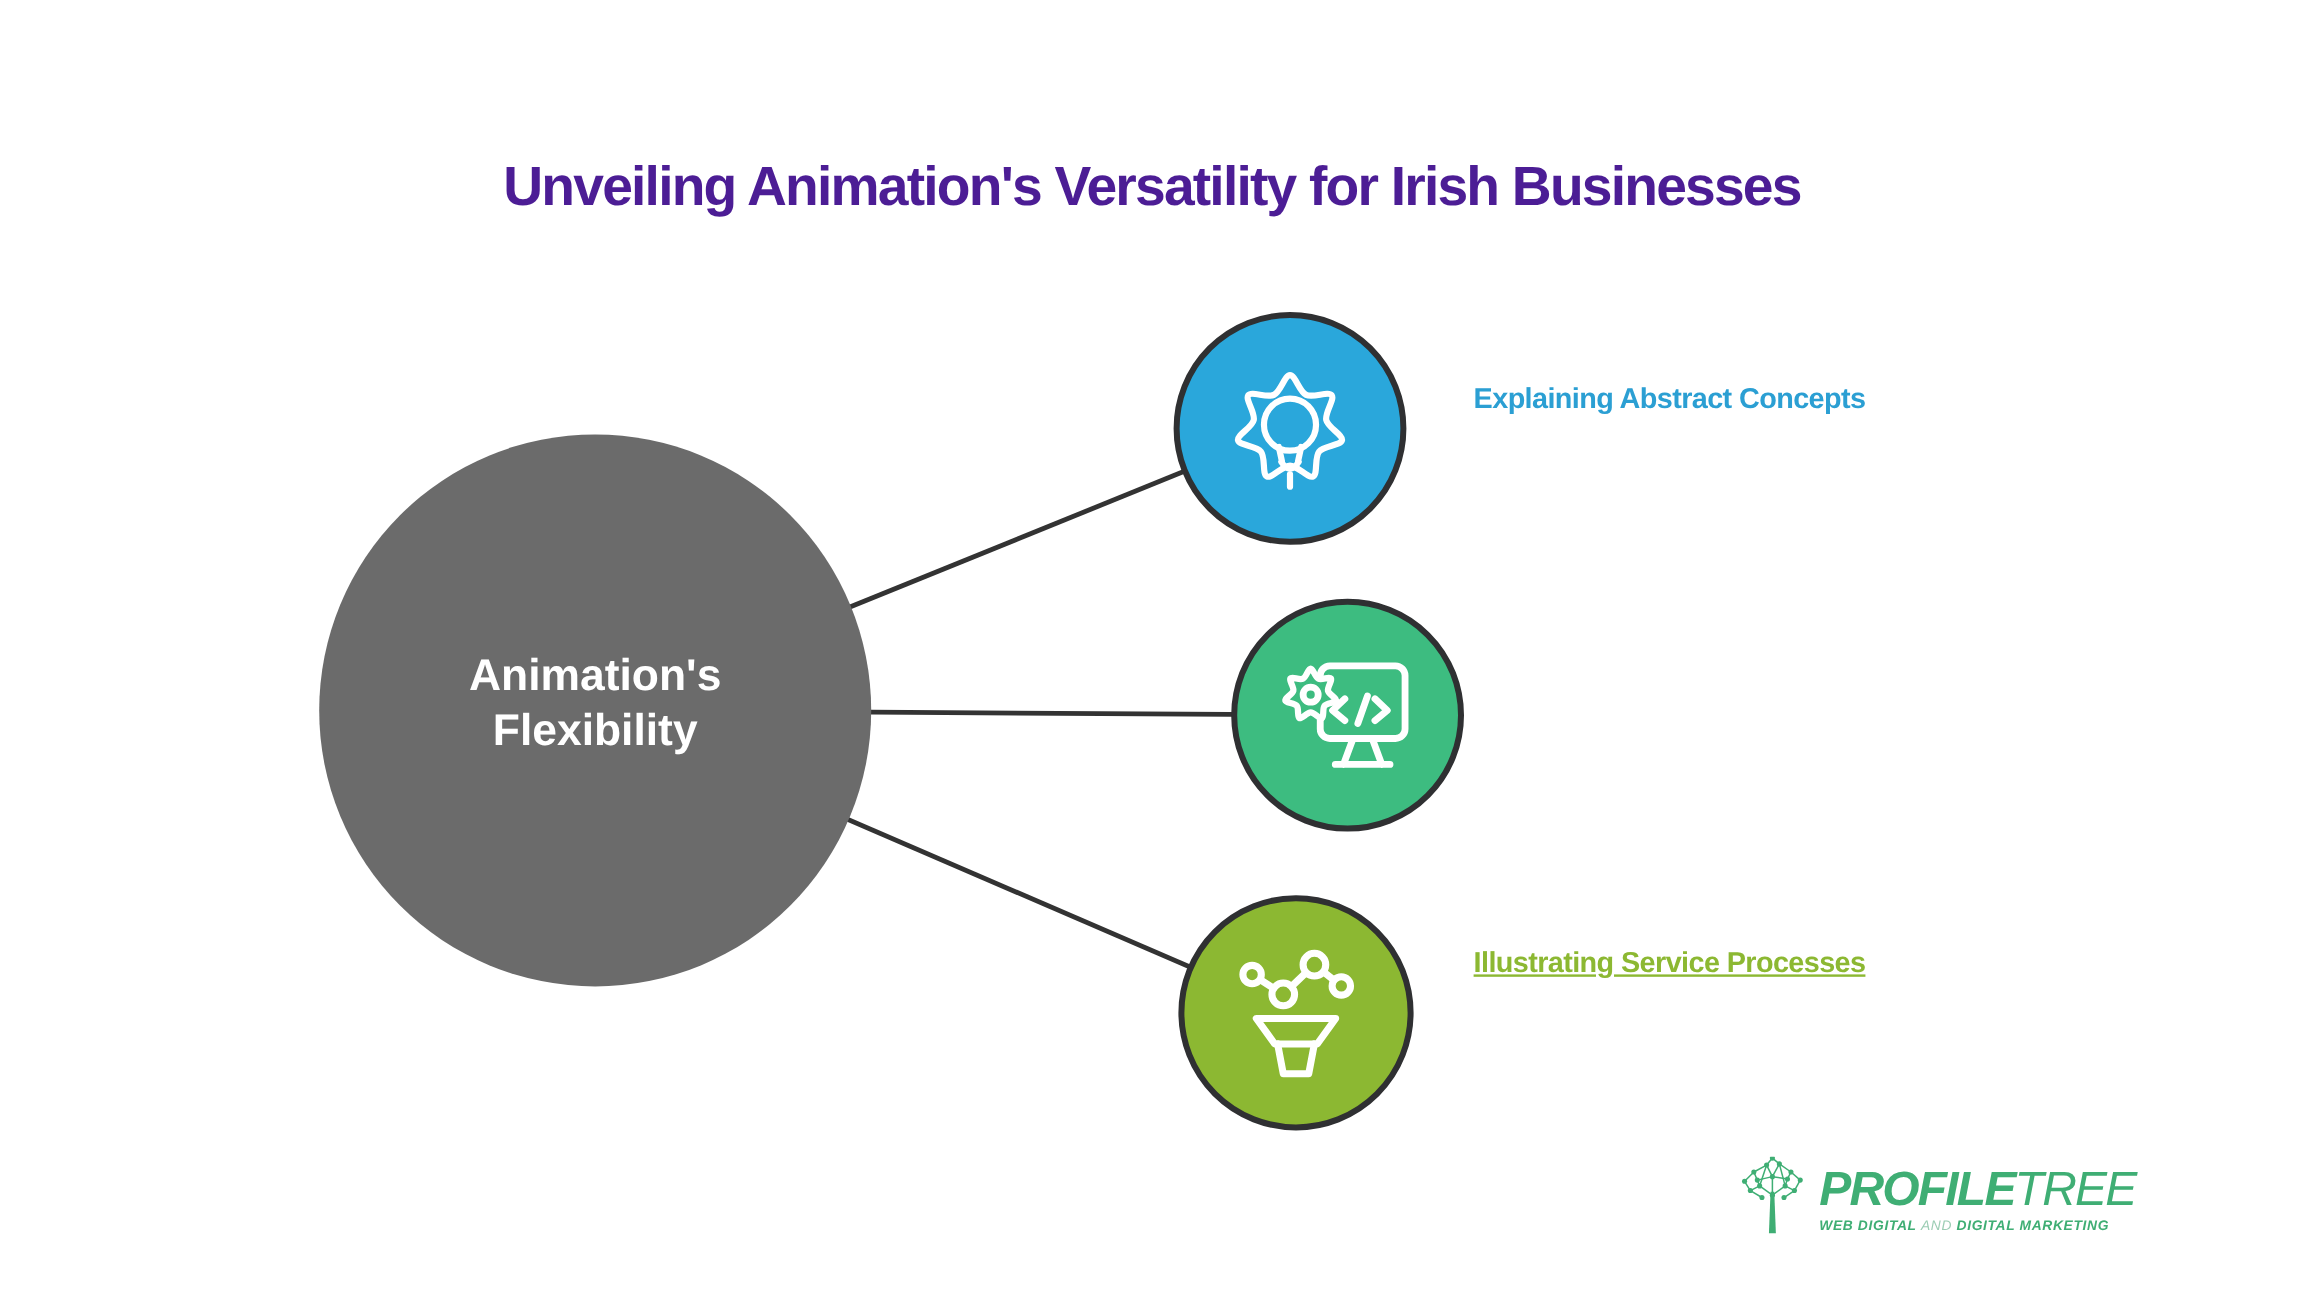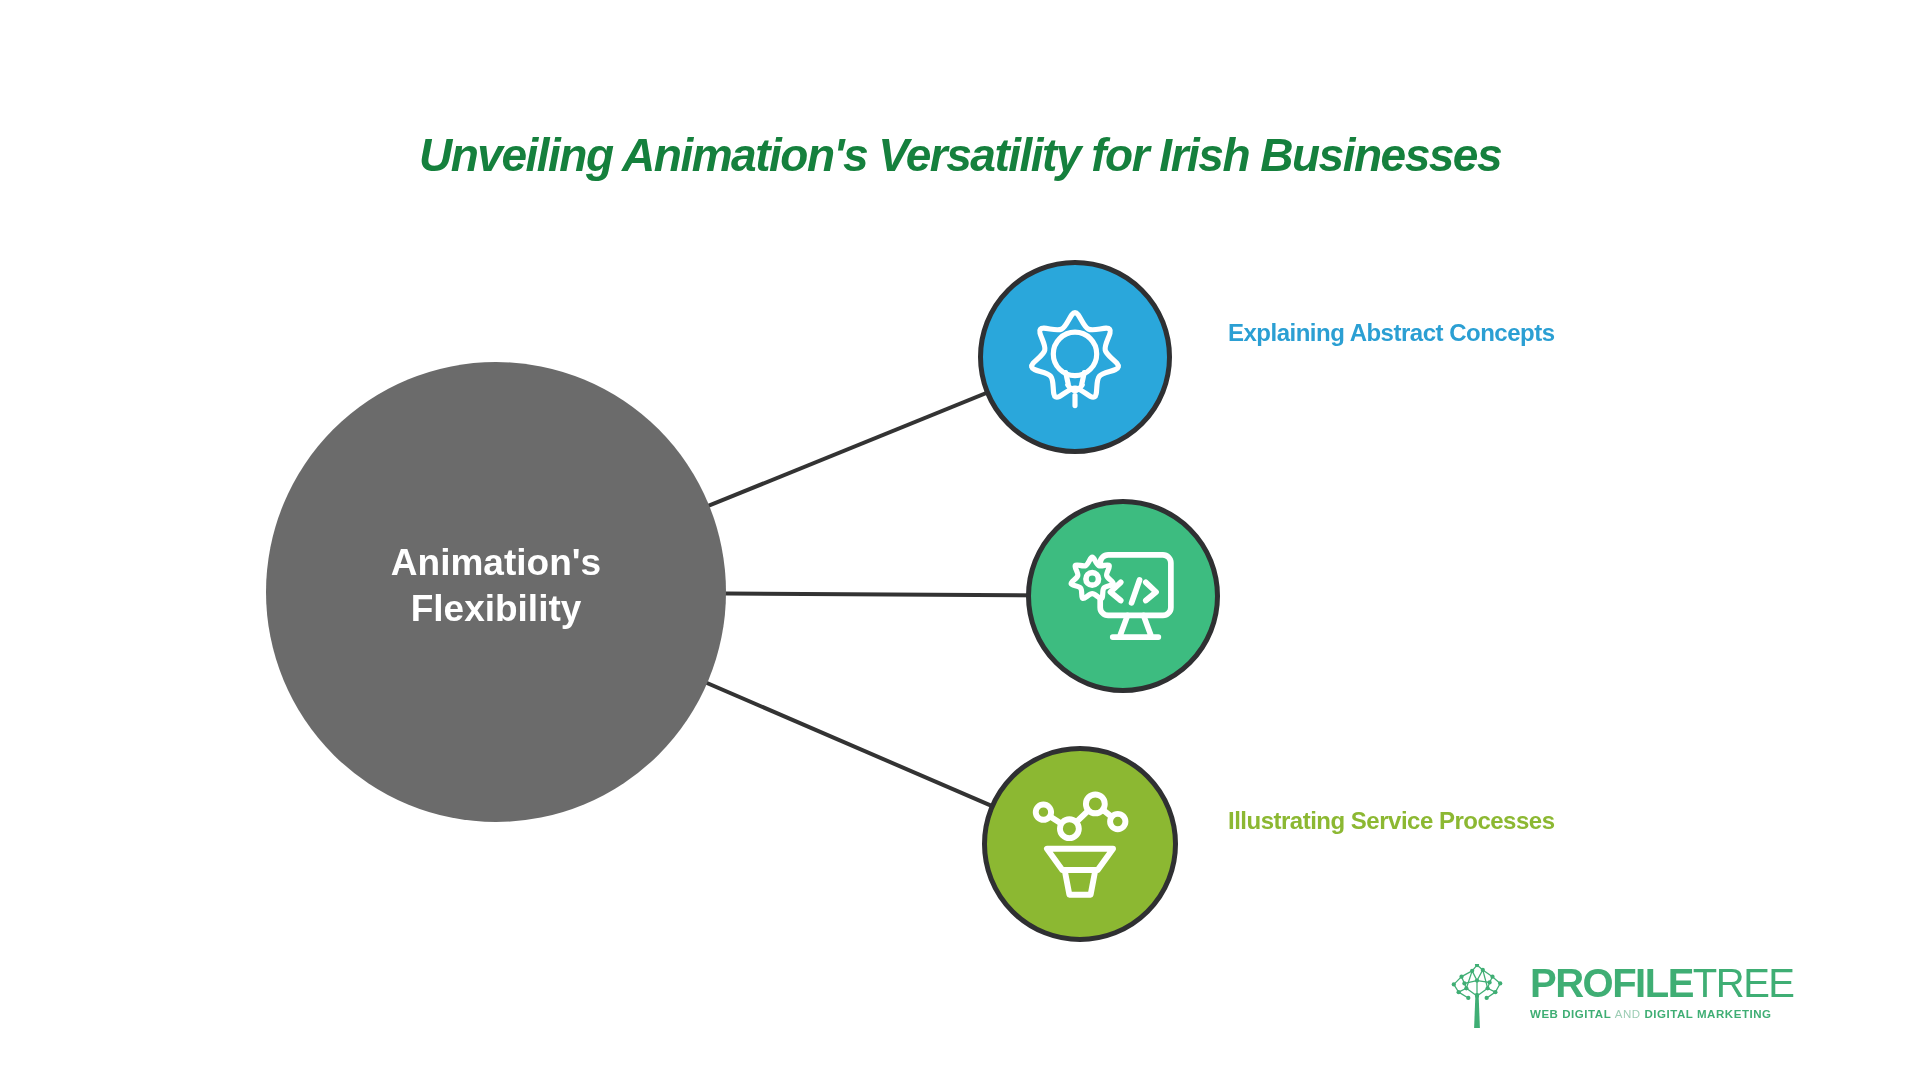--- a/index.html
+++ b/index.html
@@ -32,38 +32,38 @@
     border:5px solid #2F3032;
   }
   .node-1{left:978px;top:260px;width:194px;height:194px;}
   .node-2{left:1026px;top:499px;width:194px;height:194px;}
   .node-3{left:982px;top:746px;width:196px;height:196px;}
   .branch-label{
     position:absolute;font-weight:700;font-size:24px;line-height:1.22;letter-spacing:-0.5px;
   }
   .label-1{left:1228px;top:318px;width:400px;}
   .label-2{left:1280px;top:530px;width:310px;}
-  .label-3{left:1228px;top:806px;width:430px;}
+  .label-3{left:1228px;top:788px;width:430px;text-decoration:underline;}
   .icon-stroke{fill:none;stroke:#fff;stroke-width:5;stroke-linecap:round;stroke-linejoin:round;}
   .logo{
-    position:absolute;left:1448px;top:964px;display:flex;align-items:flex-start;gap:24px;
+    position:absolute;left:1448px;top:964px;display:flex;align-items:flex-end;gap:10px;font-style:italic;
   }
   .logo-text{display:flex;flex-direction:column;}
   .brand{font-size:40px;line-height:0.95;letter-spacing:-1.5px;white-space:nowrap;}
   .brand .bold{font-weight:700;}
   .brand .light{font-weight:400;}
   .tagline{margin-top:6px;font-size:11.5px;letter-spacing:0.55px;white-space:nowrap;font-weight:700;}
   .tagline .and{font-weight:400;}
 </style>
 </head>
 <body>
 
 <div class="canvas">
 
-  <h1 class="title" style="color: #15803d; font-style: italic;">Unveiling Animation's Versatility for Irish Businesses</h1>
+  <h1 class="title" style="color: #4c1d95;">Unveiling Animation's Versatility for Irish Businesses</h1>
 
   <svg class="connectors" xmlns="http://www.w3.org/2000/svg">
     <line class="conn" x1="496" y1="592" x2="1075" y2="357" stroke="#333333"></line>
     <line class="conn" x1="496" y1="592" x2="1123" y2="596" stroke="#333333"></line>
     <line class="conn" x1="496" y1="592" x2="1080" y2="844" stroke="#333333"></line>
   </svg>
 
   <div class="circle center-circle" style="background-color: rgb(107, 107, 107);">
     <div class="center-heading">Animation's Flexibility</div>
   </div>

